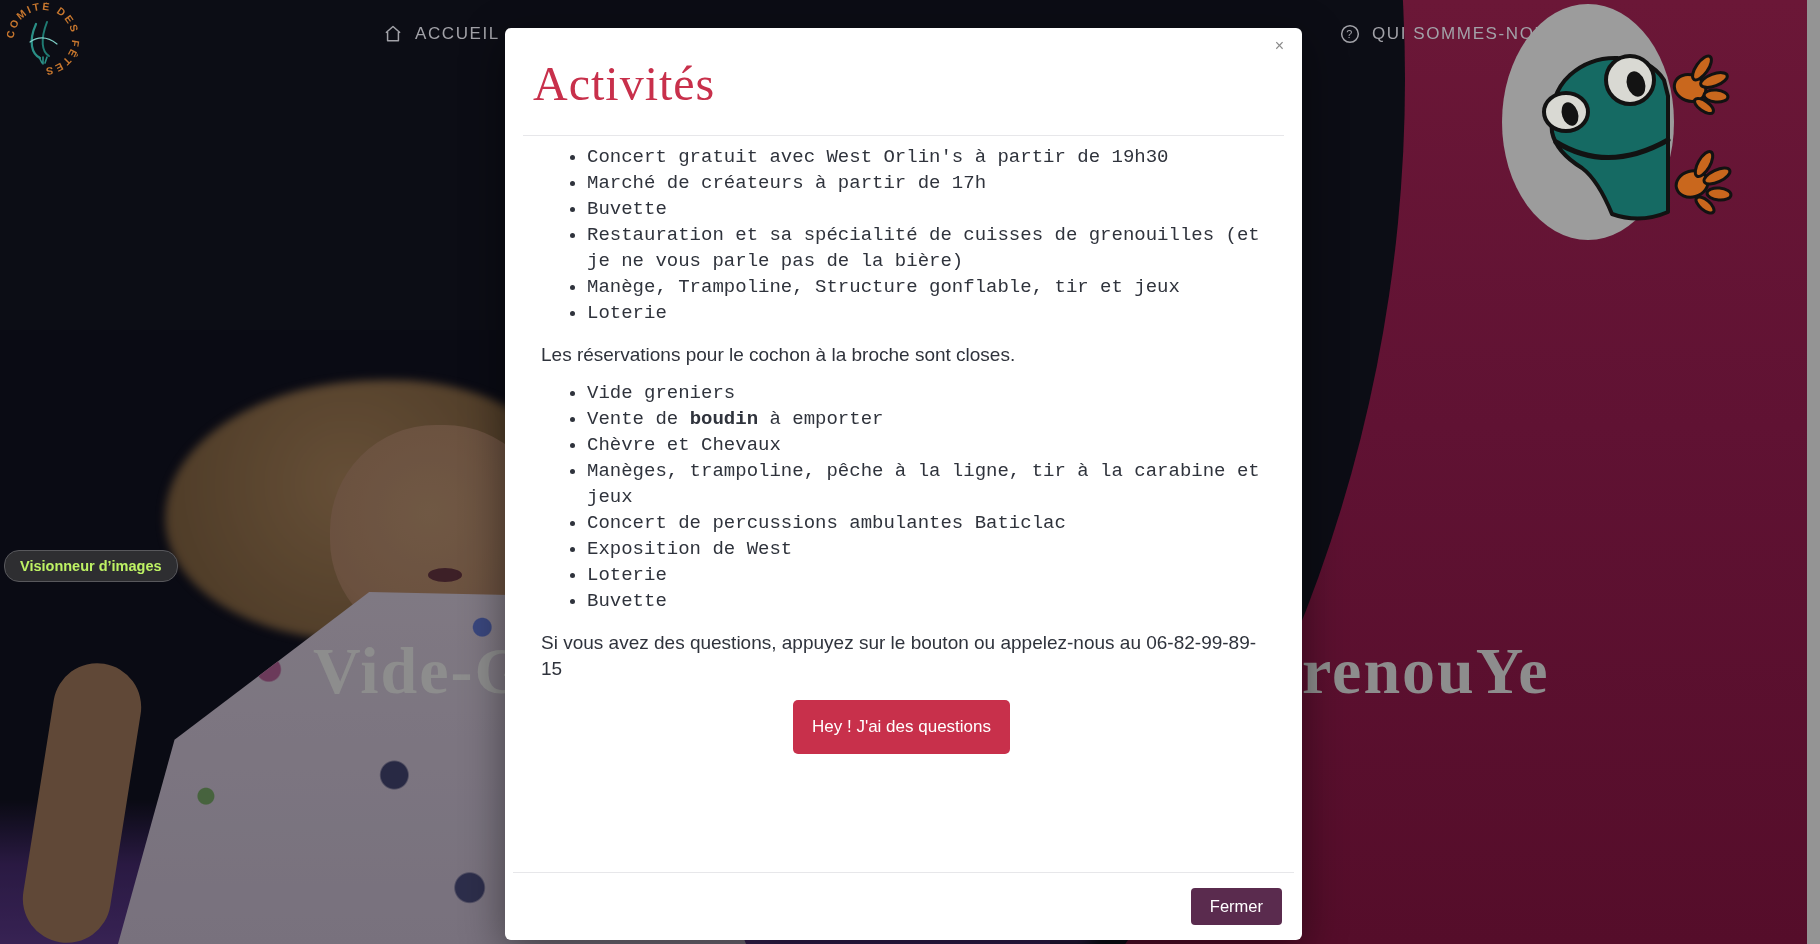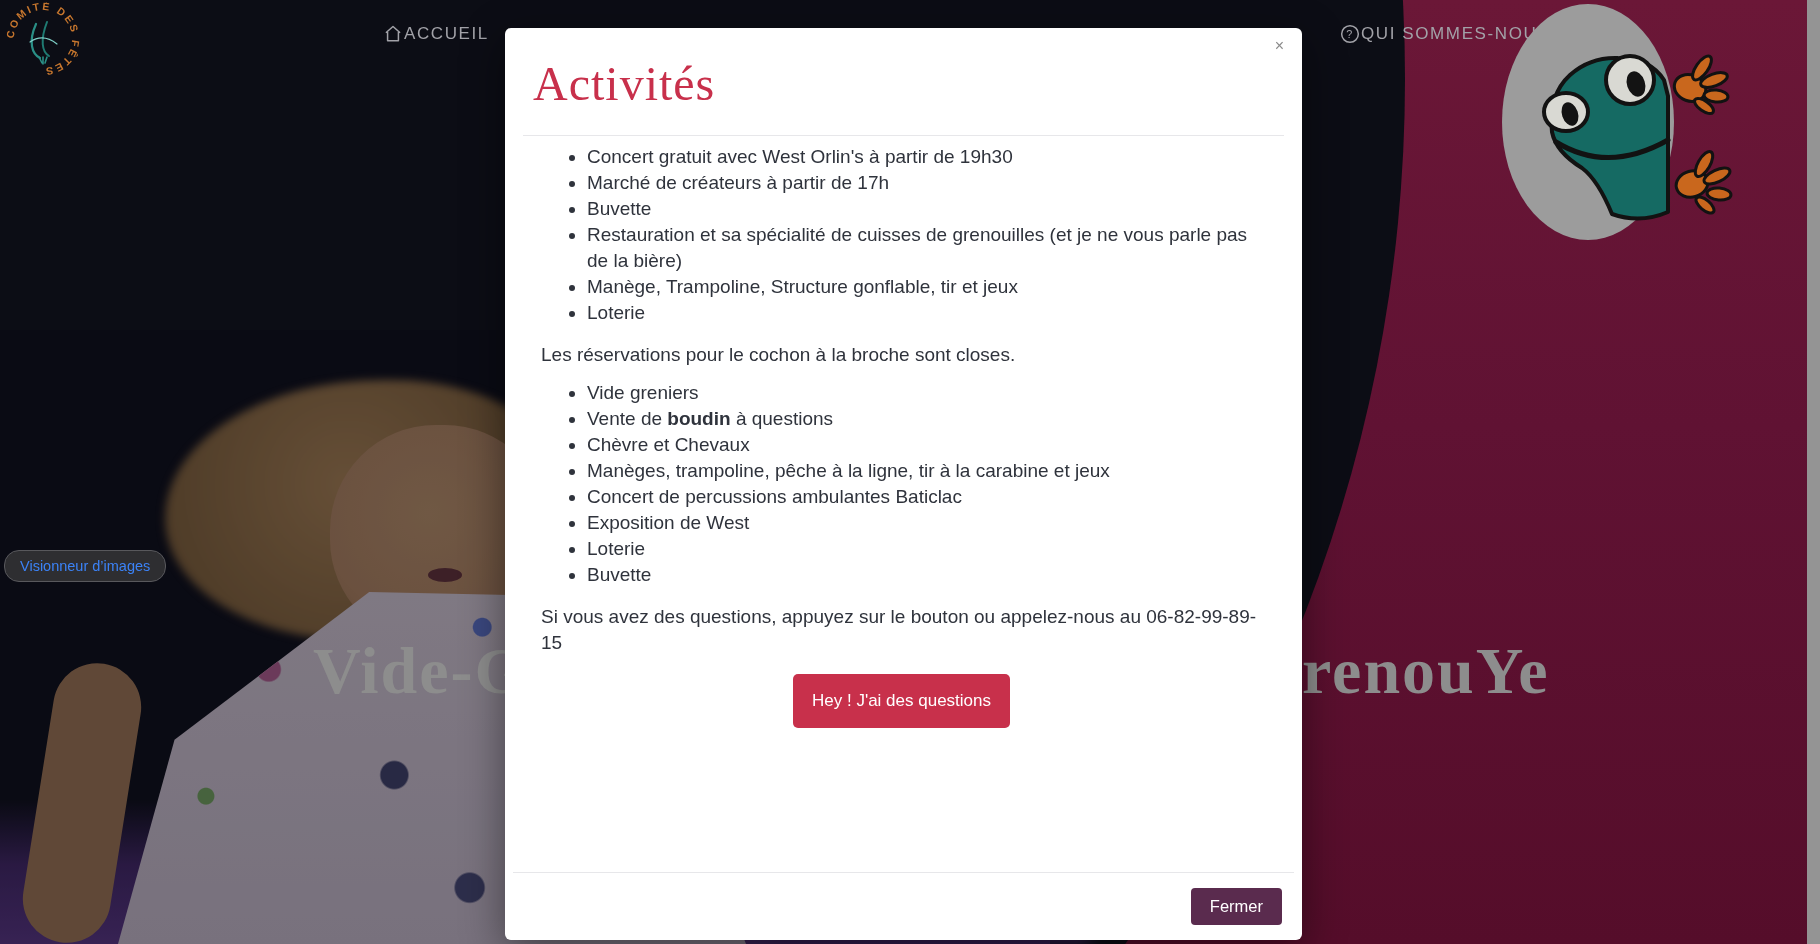--- a/index.html
+++ b/index.html
@@ -44,51 +44,51 @@
       radial-gradient(circle 32px at 56% 84%,#44466e 0 44%,rgba(0,0,0,0) 50%),
       radial-gradient(circle 20px at 78% 72%,#b8607f 0 44%,rgba(0,0,0,0) 50%),
       linear-gradient(180deg,#c9bec8 0%,#bdb2bf 100%);}
   .arm-left{left:38px;top:332px;width:88px;height:282px;border-radius:44px;
     background:#96704e;transform:rotate(9deg);}
   .arm-right{left:688px;top:292px;width:80px;height:300px;border-radius:40px;
     background:#8e6a4a;transform:rotate(-7deg);}
   .photo::after{content:"";position:absolute;inset:0;background:rgba(8,8,18,.38);}
   
   .site-logo{position:absolute;left:6px;top:2px;width:74px;height:74px;}
-  .nav-item{position:absolute;display:flex;align-items:center;gap:1px;
+  .nav-item{position:absolute;display:flex;align-items:center;gap:12px;
     color:var(--nav);font-size:17px;letter-spacing:1.6px;text-decoration:none;cursor:pointer;}
   .nav-item svg{display:block}
   .nav-accueil{left:383px;top:24px;}
   .nav-qsn{left:1340px;top:24px;}
   
   .frog-logo{position:absolute;left:1490px;top:0;width:250px;height:250px;}
   
   .hero-title{position:absolute;top:633px;font-family:"Liberation Serif",serif;font-weight:bold;
     font-size:66px;letter-spacing:2px;color:var(--title-gray);white-space:nowrap;z-index:5;}
   .hero-title.left{left:313px;} .hero-title.right{left:1302px;}
   
   .scrollbar{position:absolute;right:0;top:0;width:13px;height:944px;background:#949494;z-index:40;}
   
   .viewer-tooltip{position:absolute;left:4px;top:550px;height:30px;display:flex;align-items:center;
     padding:0 15px;background:#2e2e31;border:1px solid #58585c;border-radius:15px;
-    color:#3b82f6;font-size:14.5px;z-index:70;}
+    color:#bef264;font-size:14.5px;z-index:70;font-weight:bold;}
   
   .modal{position:absolute;left:505px;top:28px;width:797px;height:912px;background:#ffffff;
     border-radius:6px;box-shadow:0 12px 44px rgba(0,0,0,.45);display:flex;flex-direction:column;
     z-index:50;box-sizing:border-box;}
   .modal-close{position:absolute;top:6px;right:14px;background:none;border:none;cursor:pointer;
     color:#8a8a8a;font-size:16px;line-height:1;padding:4px;font-family:inherit;}
   .modal-header{margin:0 18px;padding:28px 10px 24px;border-bottom:1px solid #e7e7ea;}
   .modal-title{margin:0;font-family:"Liberation Serif",serif;font-weight:normal;
     font-size:48px;letter-spacing:1px;color:var(--accent);}
   .modal-body{flex:1;padding:8px 40px 0 36px;overflow:hidden;}
   .section-heading{font-family:"Liberation Serif",serif;font-weight:normal;font-size:43px;
     line-height:1.15;color:var(--heading);margin:6px 0 10px;letter-spacing:1px;}
   .activity-list{margin:0 0 6px;padding-left:46px;color:var(--text);font-size:19px;line-height:26px;}
-  .activity-list li{margin:0;}
+  .activity-list li{margin:0;font-family:Liberation Mono, monospace;}
   .section-note{font-size:19px;line-height:26px;color:var(--text);margin:16px 0 12px;}
   .cta-row{text-align:center;margin-top:18px;}
   .cta-button{background:var(--accent);color:#fff;border:none;border-radius:5px;cursor:pointer;
     font-size:17px;padding:17px 19px;font-family:inherit;}
   .modal-footer{margin:0 8px;height:67px;border-top:1px solid #e7e7ea;display:flex;
     justify-content:flex-end;align-items:center;padding:0 12px;}
   .fermer-button{background:var(--plum);color:#fff;border:none;border-radius:4px;cursor:pointer;
     font-size:16.5px;padding:9px 19px;font-family:inherit;}
 </style>
 </head>
@@ -184,21 +184,21 @@
           <li><span>Concert gratuit avec West Orlin's à partir de 19h30</span></li>
           <li><span>Marché de créateurs à partir de 17h</span></li>
           <li><span>Buvette</span></li>
           <li><span>Restauration et sa spécialité de cuisses de grenouilles (et je ne vous parle pas de la bière)</span></li>
           <li><span>Manège, Trampoline, Structure gonflable, tir et jeux</span></li>
           <li><span>Loterie</span></li>
         </ul>
         <p class="section-note">Les réservations pour le cochon à la broche sont closes.</p>
         <ul class="activity-list">
           <li><span>Vide greniers</span></li>
-          <li><span>Vente de </span><strong>boudin</strong><span> à questions</span></li>
+          <li><span>Vente de </span><strong>boudin</strong><span> à emporter</span></li>
           <li><span>Chèvre et Chevaux</span></li>
           <li><span>Manèges, trampoline, pêche à la ligne, tir à la carabine et jeux</span></li>
           <li><span>Concert de percussions ambulantes Baticlac</span></li>
           <li><span>Exposition de West</span></li>
           <li><span>Loterie</span></li>
           <li><span>Buvette</span></li>
         </ul>
         <p class="section-note">Si vous avez des questions, appuyez sur le bouton ou appelez-nous au 06-82-99-89-15</p>
       </div>
     <div class="cta-row">

